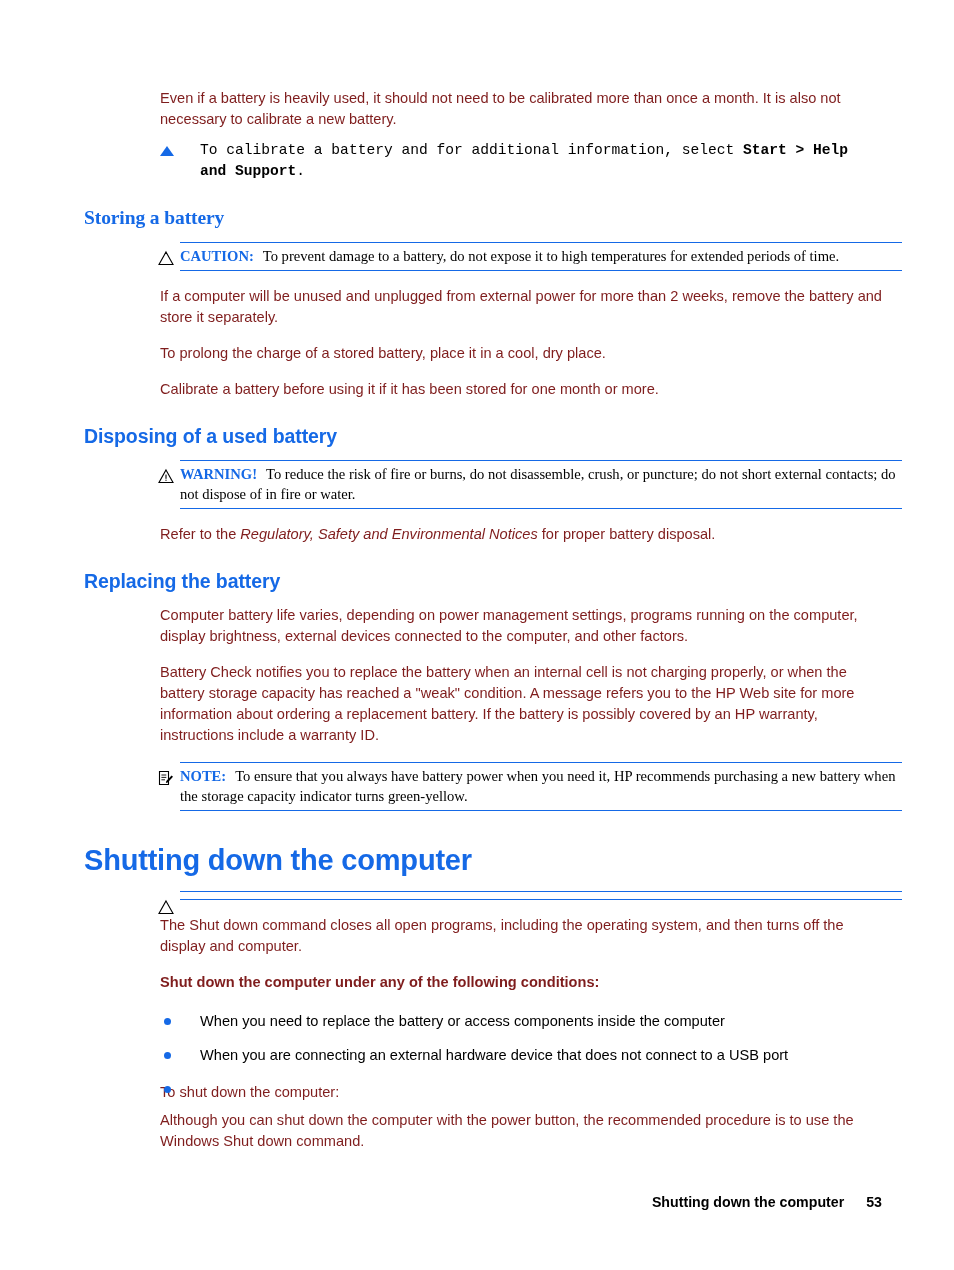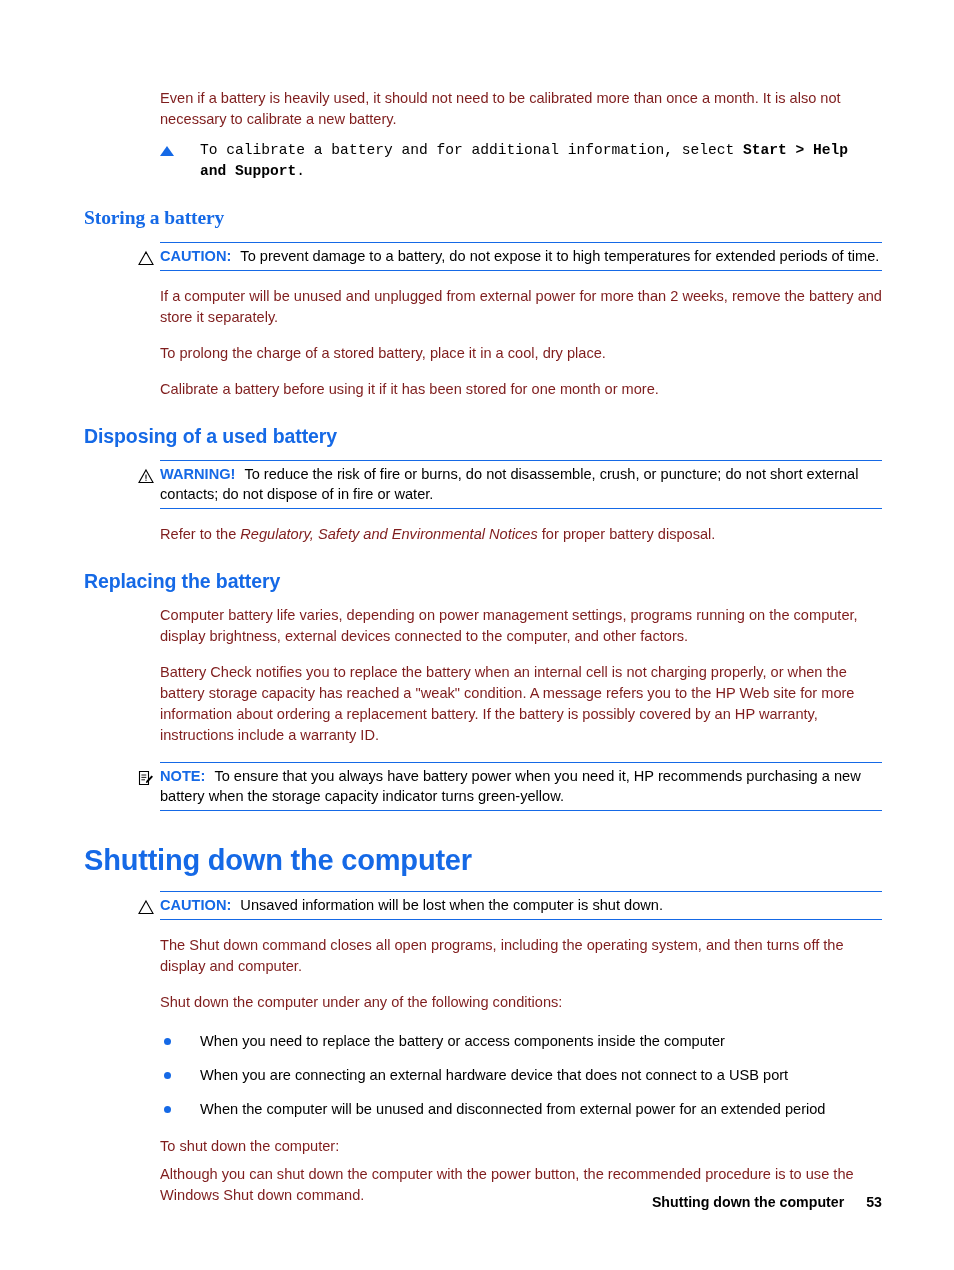--- a/index.html
+++ b/index.html
@@ -111,26 +111,27 @@
     top: 7px;
     width: 7px;
     height: 7px;
     border-radius: 50%;
     background: #1569E6;
   }
 
   
   .admon {
     position: relative;
-    margin-left: 76px;
+    margin-left: 96px;
     width: 722px;
     border-top: 1.3px solid #1569E6;
     border-bottom: 1.3px solid #1569E6;
     padding: 3px 0 4px 0;
     margin-bottom: 13px;
+    font-family: Liberation Serif, serif;
   }
   .admon .admon-icon {
     position: absolute;
     left: -23px;
     top: 6px;
     width: 18px;
     height: 18px;
   }
   .admon .admon-body {
     font-size: 14.6px;
@@ -239,34 +240,31 @@
     </div>
 
     <h1 class="h-main" style="margin-top:32px;">Shutting down the computer</h1>
 
     <div class="admon" style="margin-top:14px;">
       <span class="admon-icon">
         <svg width="18" height="18" viewBox="0 0 18 18" aria-hidden="true">
           <polygon points="9,3 16,15.5 2,15.5" fill="none" stroke="#000000" stroke-width="1.1"></polygon>
         </svg>
       </span>
-      <div class="admon-body">
-        <span class="admon-label">CAUTION:</span><span class="admon-text">Unsaved information will be lost when the computer is shut down.</span>
-      </div>
     </div>
 
     <div class="body-col">
       <p class="para gap">The Shut down command closes all open programs, including the operating system, and then turns off the display and computer.</p>
-      <p class="para gap" style="margin-bottom:18px;">Shut down the computer under any of the following conditions:</p>
+      <p class="para gap" style="margin-bottom:18px;font-weight:bold;">Shut down the computer under any of the following conditions:</p>
     </div>
 
     <ul class="bullet-list">
       <li><span class="dot"></span><span>When you need to replace the battery or access components inside the computer</span></li>
       <li><span class="dot"></span><span>When you are connecting an external hardware device that does not connect to a USB port</span></li>
-      <li><span class="dot"></span><span>When the computer will be unused and disconnected from external power for an extended period</span></li>
+      <li><span class="dot"></span></li>
     </ul>
 
     <div class="body-col" style="margin-top:6px;">
       <p class="para gap">To shut down the computer:</p>
       <p class="para">Although you can shut down the computer with the power button, the recommended procedure is to use the Windows Shut down command.</p>
     </div>
 
   </div>
 
   <div class="footer">

